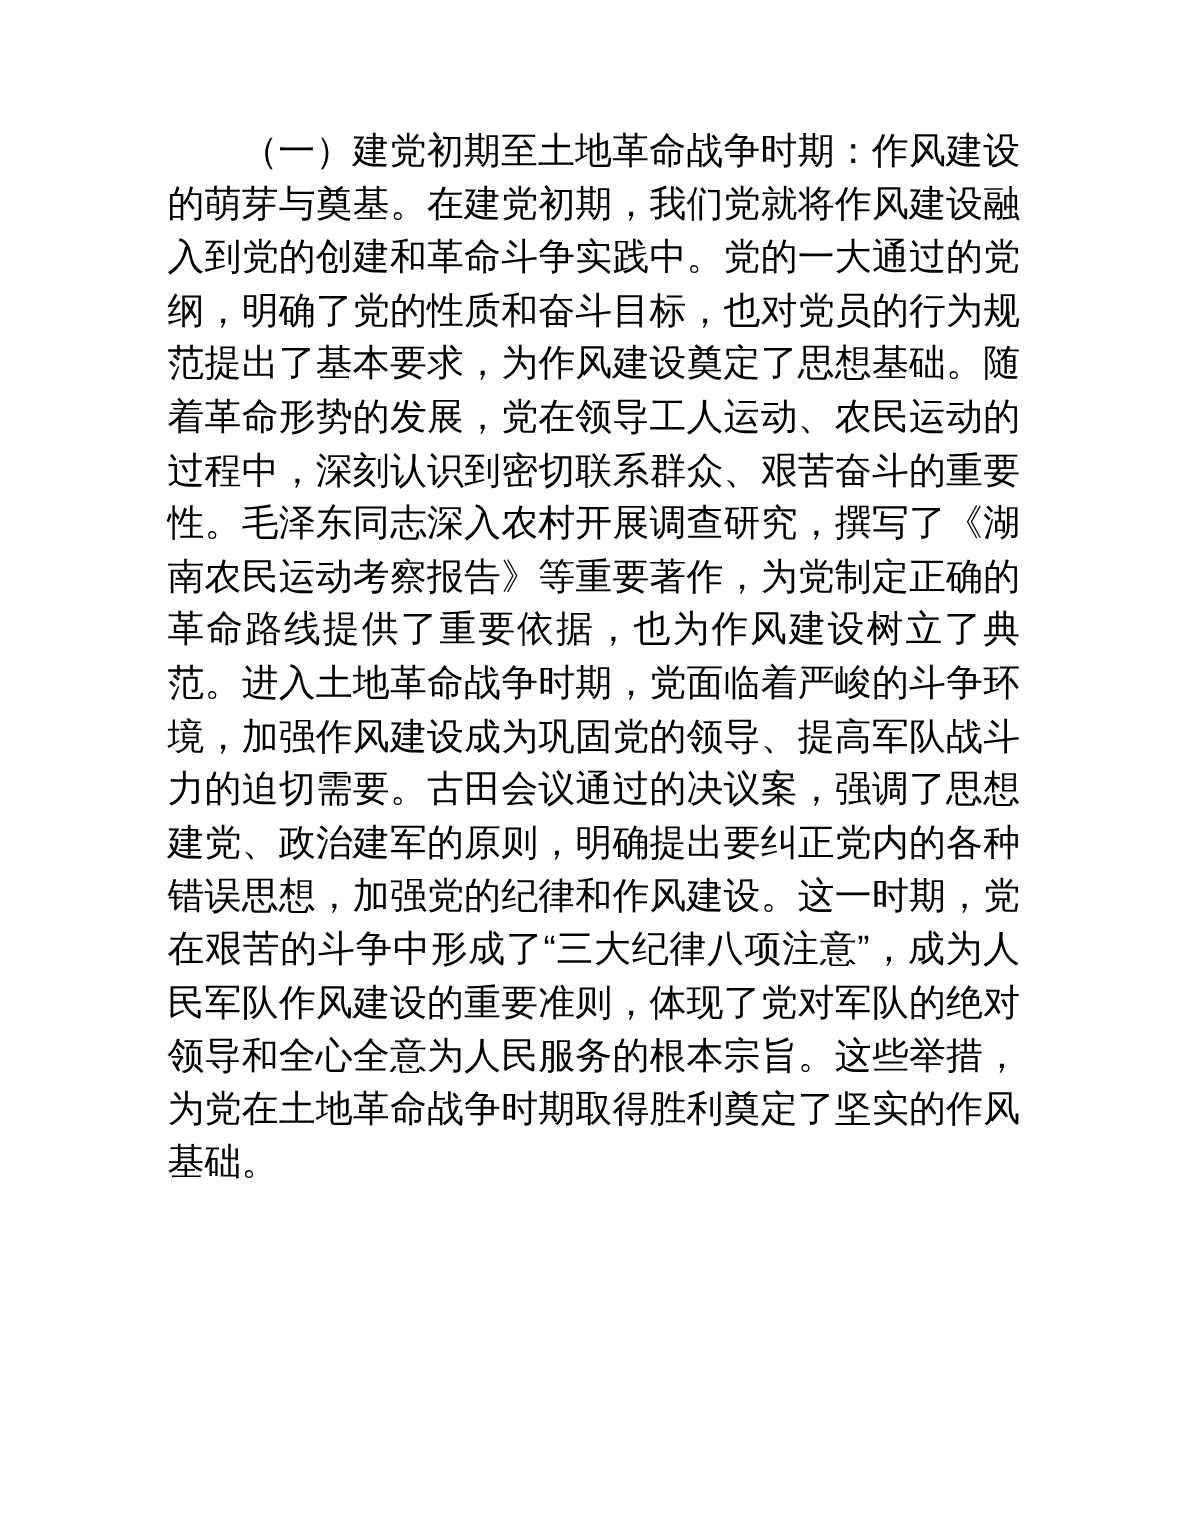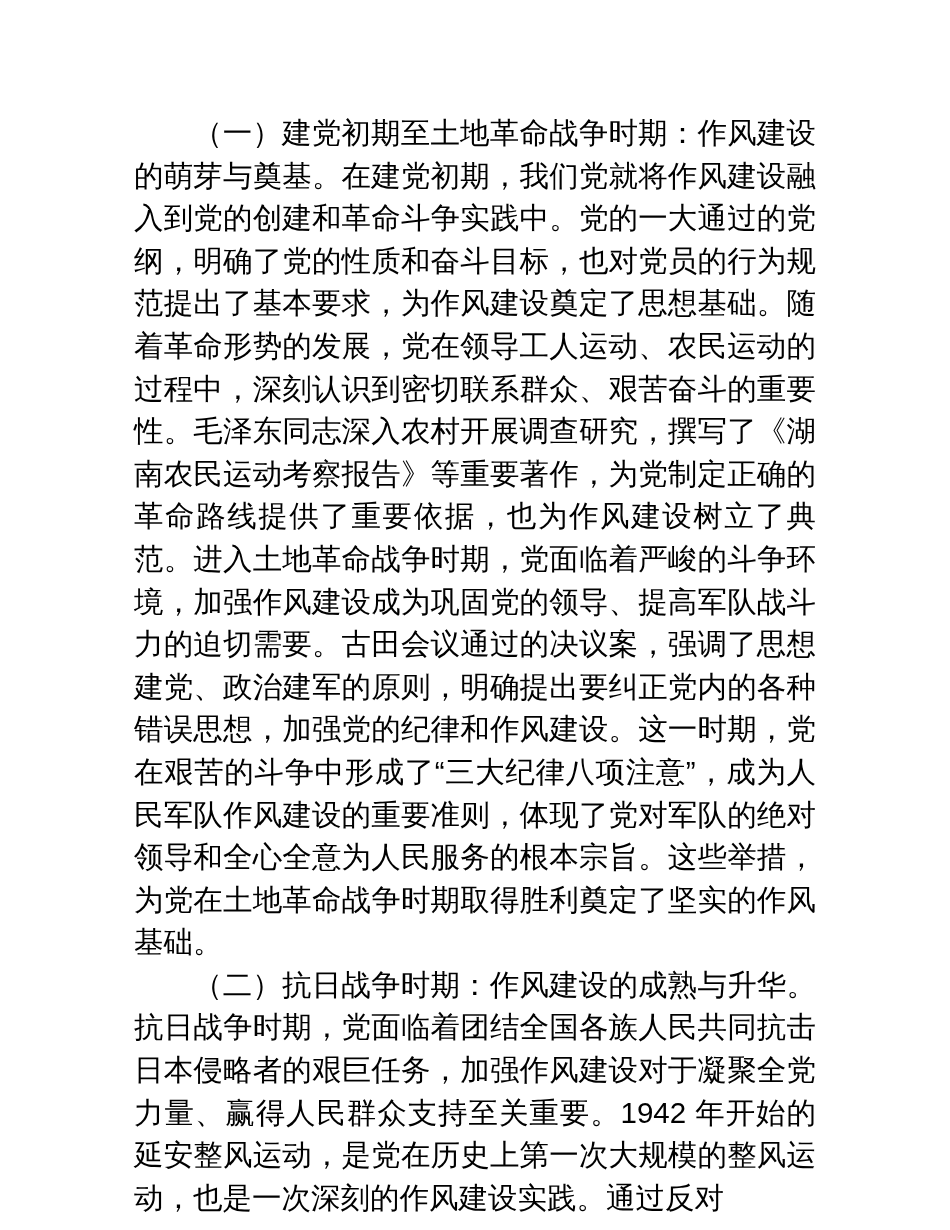--- a/index.html
+++ b/index.html
@@ -14,21 +14,21 @@
     position: relative;
     width: 950px;
     height: 1230px;
     background: #ffffff;
     overflow: hidden;
     box-sizing: border-box;
   }
   .doc-body {
     position: absolute;
     left: 134px;
-    top: 112px;
+    top: 100px;
     width: 682px;
   }
   .para {
     margin: 0;
     padding: 0;
     font-size: 29.5px;
     line-height: 42.6px;
     color: #000000;
     text-align: justify;
     text-justify: inter-character;
@@ -42,15 +42,14 @@
   .para + .para {
     margin-top: 0px;
   }
 </style>
 </head>
 <body>
 
 <div class="page">
   <div class="doc-body">
     <p class="para">（一）建党初期至土地革命战争时期：作风建设的萌芽与奠基。在建党初期，我们党就将作风建设融入到党的创建和革命斗争实践中。党的一大通过的党纲，明确了党的性质和奋斗目标，也对党员的行为规范提出了基本要求，为作风建设奠定了思想基础。随着革命形势的发展，党在领导工人运动、农民运动的过程中，深刻认识到密切联系群众、艰苦奋斗的重要性。毛泽东同志深入农村开展调查研究，撰写了《湖南农民运动考察报告》等重要著作，为党制定正确的革命路线提供了重要依据，也为作风建设树立了典范。进入土地革命战争时期，党面临着严峻的斗争环境，加强作风建设成为巩固党的领导、提高军队战斗力的迫切需要。古田会议通过的决议案，强调了思想建党、政治建军的原则，明确提出要纠正党内的各种错误思想，加强党的纪律和作风建设。这一时期，党在艰苦的斗争中形成了“三大纪律八项注意”，成为人民军队作风建设的重要准则，体现了党对军队的绝对领导和全心全意为人民服务的根本宗旨。这些举措，为党在土地革命战争时期取得胜利奠定了坚实的作风基础。</p>
-    <p class="para">（二）抗日战争时期：作风建设的成熟与升华。抗日战争时期，党面临着团结全国各族人民共同抗击日本侵略者的艰巨任务，加强作风建设对于凝聚全党力量、赢得人民群众支持至关重要。1942 年开始的延安整风运动，是党在历史上第一次大规模的整风运动，也是一次深刻的作风建设实践。通过反对</p>
   </div>
 </div>
 
 </body></html>

